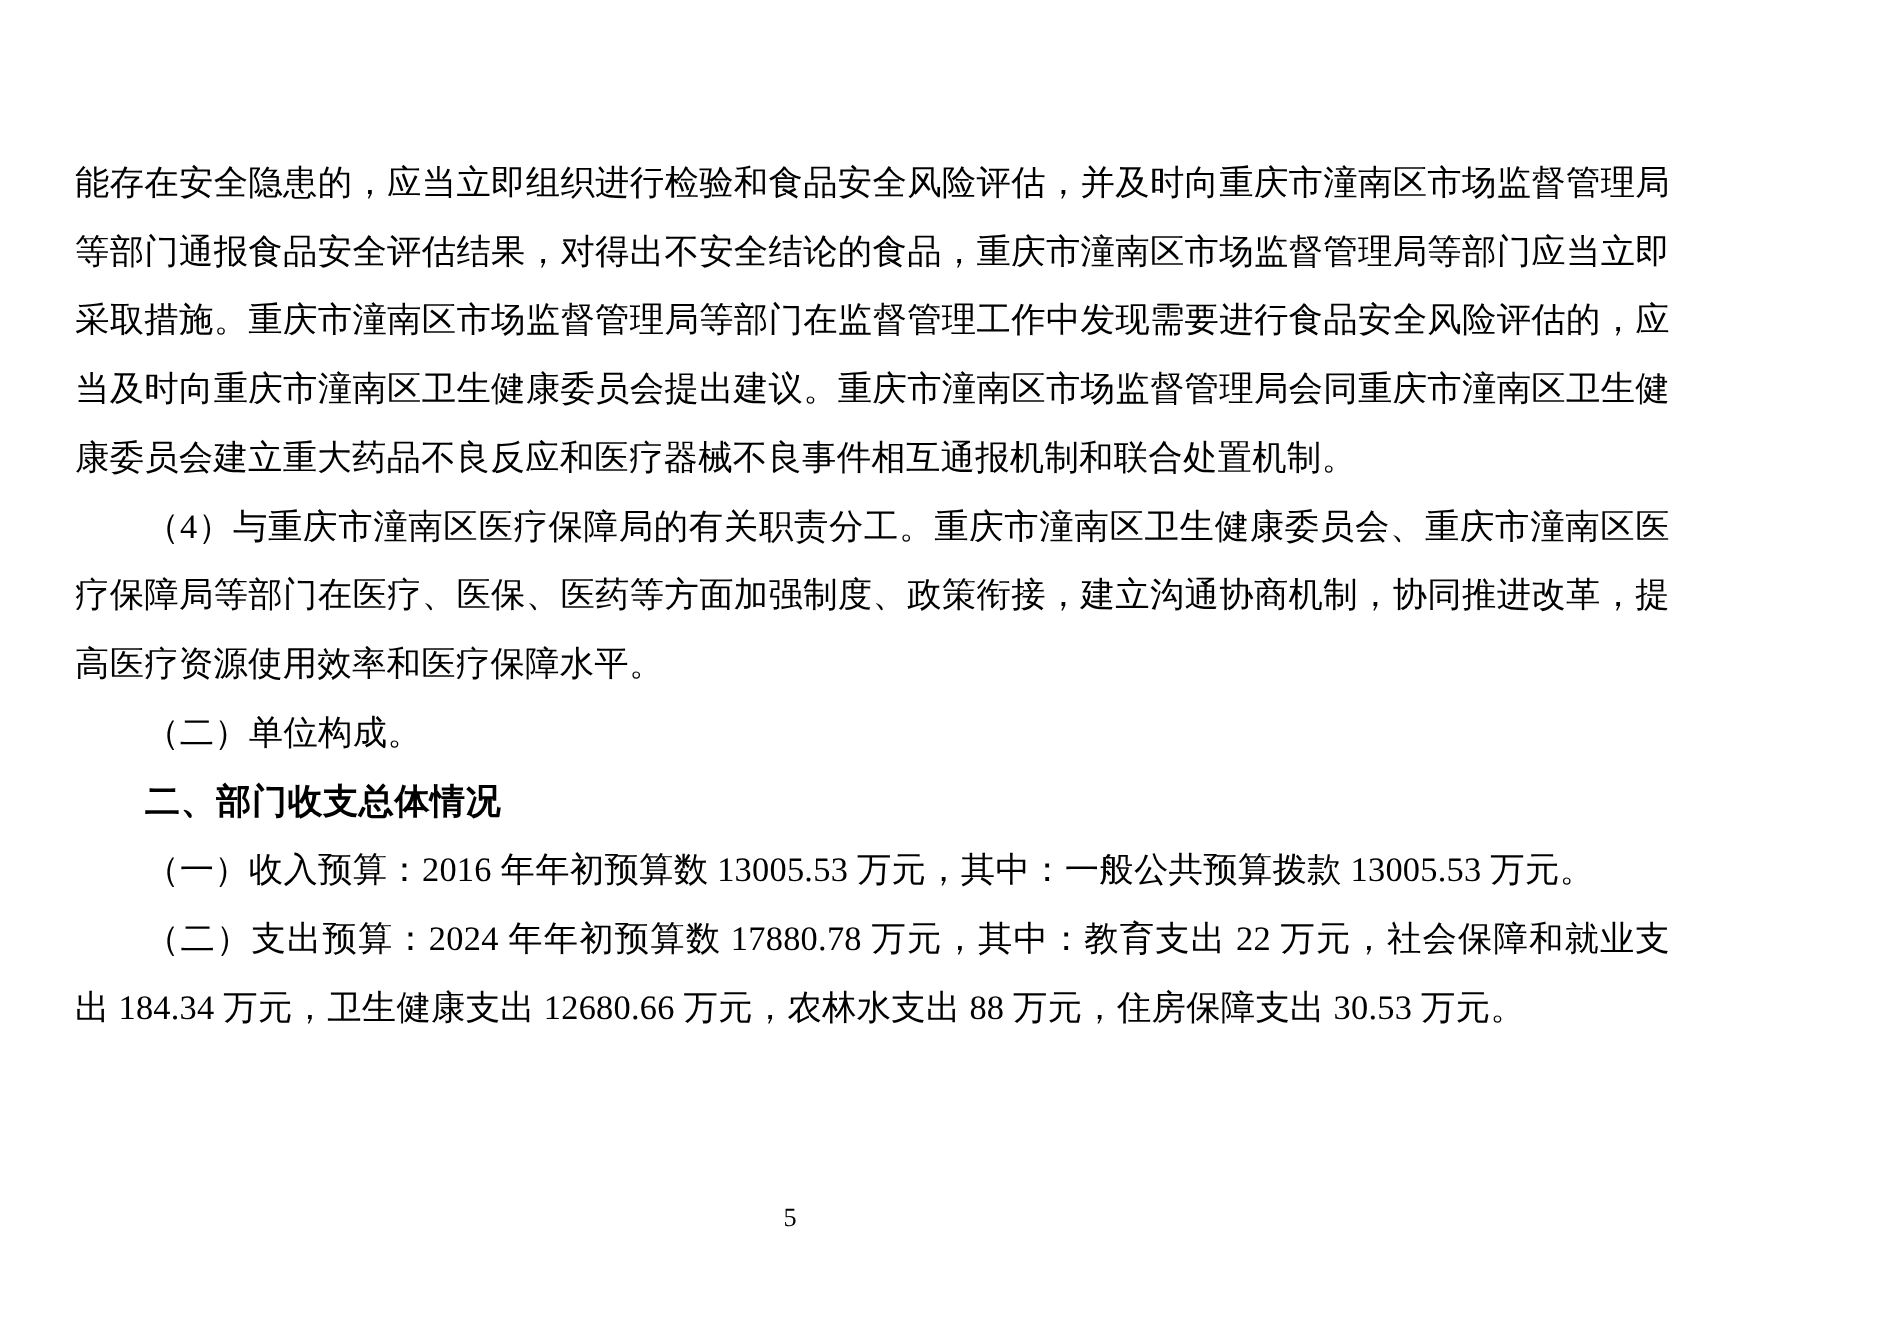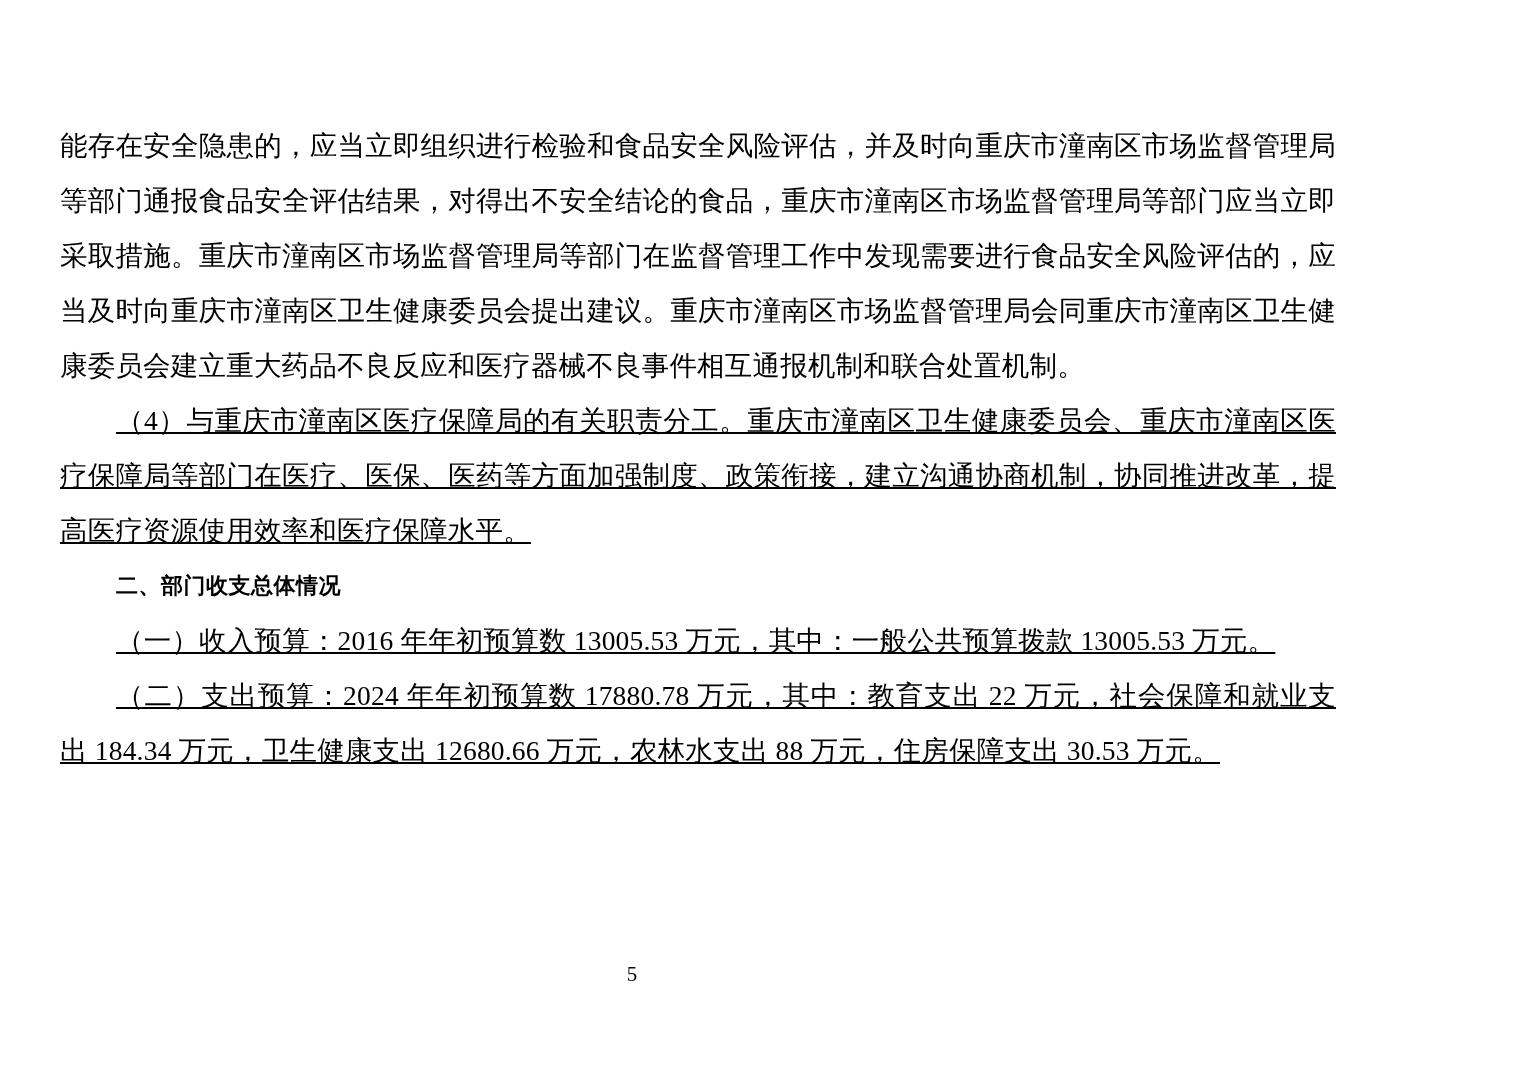--- a/index.html
+++ b/index.html
@@ -29,25 +29,24 @@
     margin: 0 0 0 0;
     font-size: 27.5px;
     line-height: 55px;
     text-align: justify;
     text-justify: inter-ideograph;
     letter-spacing: 0.2px;
     word-break: break-all;
   }
   p.indent {
     text-indent: 56px;
-    text-decoration: underline;
   }
   p.heading {
     margin: 0;
-    font-size: 22px;
+    font-size: 28px;
     line-height: 55px;
     font-weight: bold;
     text-indent: 56px;
     font-family: "Liberation Sans", "DejaVu Sans", sans-serif;
     letter-spacing: 0.5px;
   }
   .page-number {
     position: absolute;
     left: 0;
     right: 0;
@@ -60,20 +59,21 @@
 </head>
 <body>
 
 <div class="page">
   <div class="doc-body">
 
     <p class="para">能存在安全隐患的，应当立即组织进行检验和食品安全风险评估，并及时向重庆市潼南区市场监督管理局等部门通报食品安全评估结果，对得出不安全结论的食品，重庆市潼南区市场监督管理局等部门应当立即采取措施。重庆市潼南区市场监督管理局等部门在监督管理工作中发现需要进行食品安全风险评估的，应当及时向重庆市潼南区卫生健康委员会提出建议。重庆市潼南区市场监督管理局会同重庆市潼南区卫生健康委员会建立重大药品不良反应和医疗器械不良事件相互通报机制和联合处置机制。</p>
 
     <p class="para indent">（4）与重庆市潼南区医疗保障局的有关职责分工。重庆市潼南区卫生健康委员会、重庆市潼南区医疗保障局等部门在医疗、医保、医药等方面加强制度、政策衔接，建立沟通协商机制，协同推进改革，提高医疗资源使用效率和医疗保障水平。</p>
 
+    <p class="para indent">（二）单位构成。</p>
 
 
     <p class="heading">二、部门收支总体情况</p>
 
     <p class="para indent">（一）收入预算：2016 年年初预算数 13005.53 万元，其中：一般公共预算拨款 13005.53 万元。</p>
 
     <p class="para indent">（二）支出预算：2024 年年初预算数 17880.78 万元，其中：教育支出 22 万元，社会保障和就业支出 184.34 万元，卫生健康支出 12680.66 万元，农林水支出 88 万元，住房保障支出 30.53 万元。</p>
 
   </div>
 

